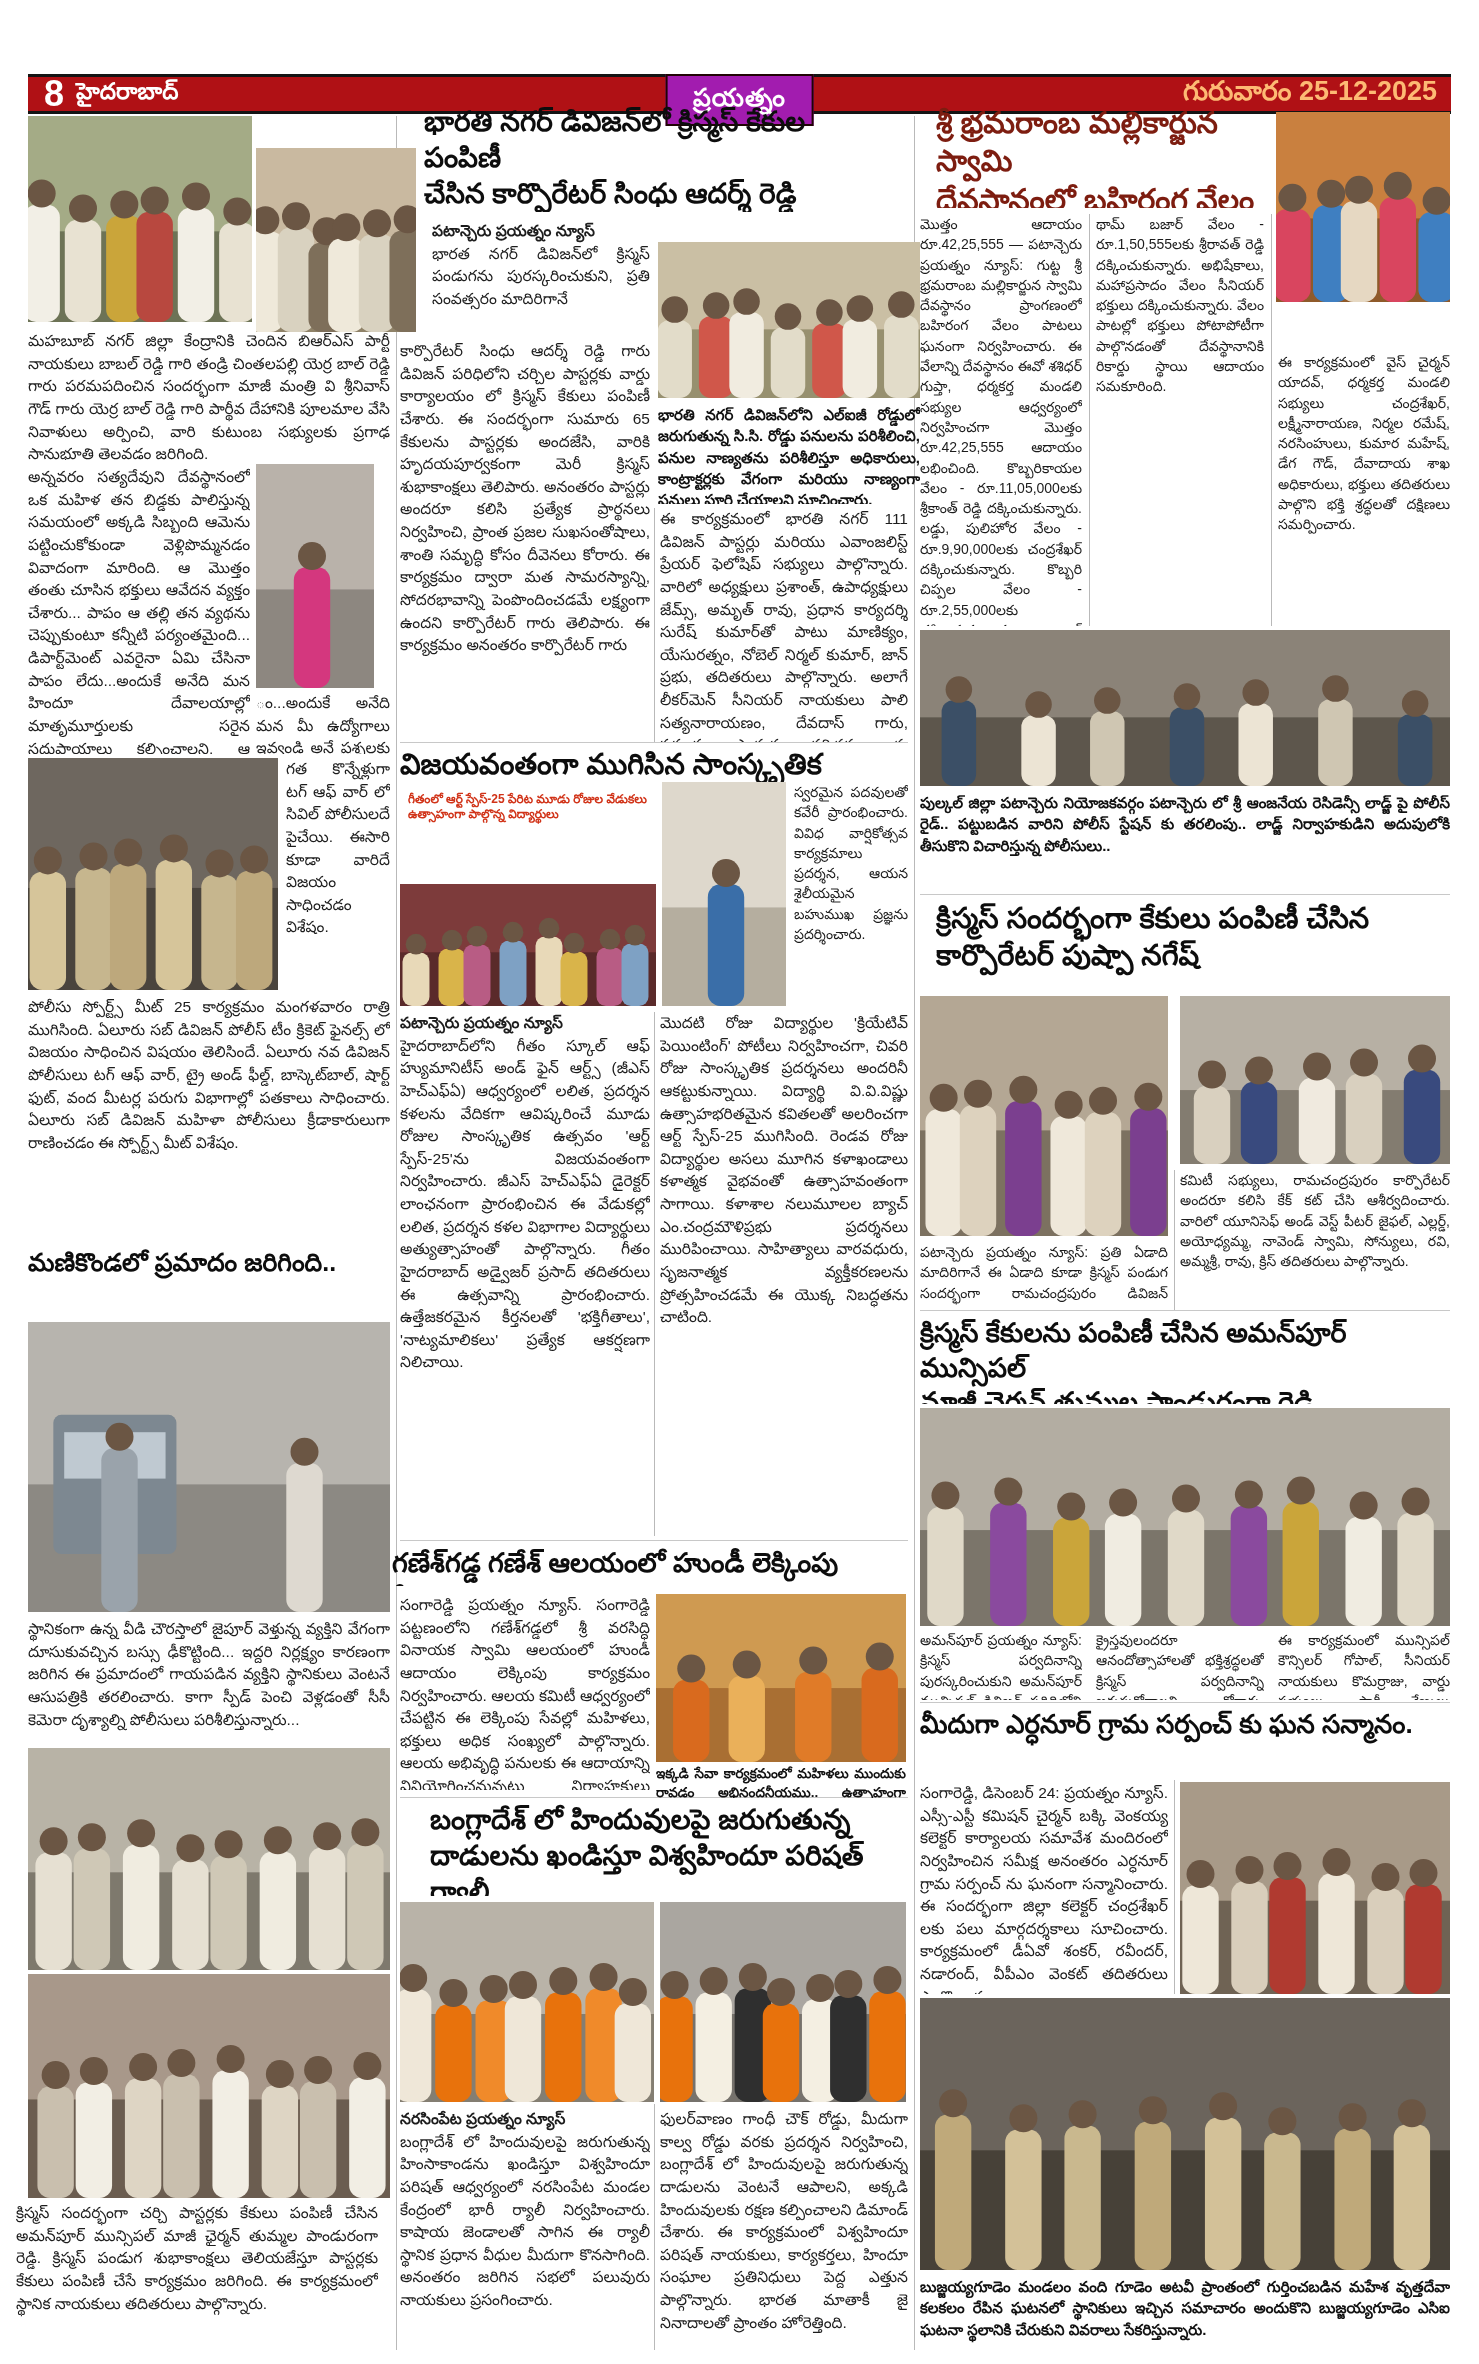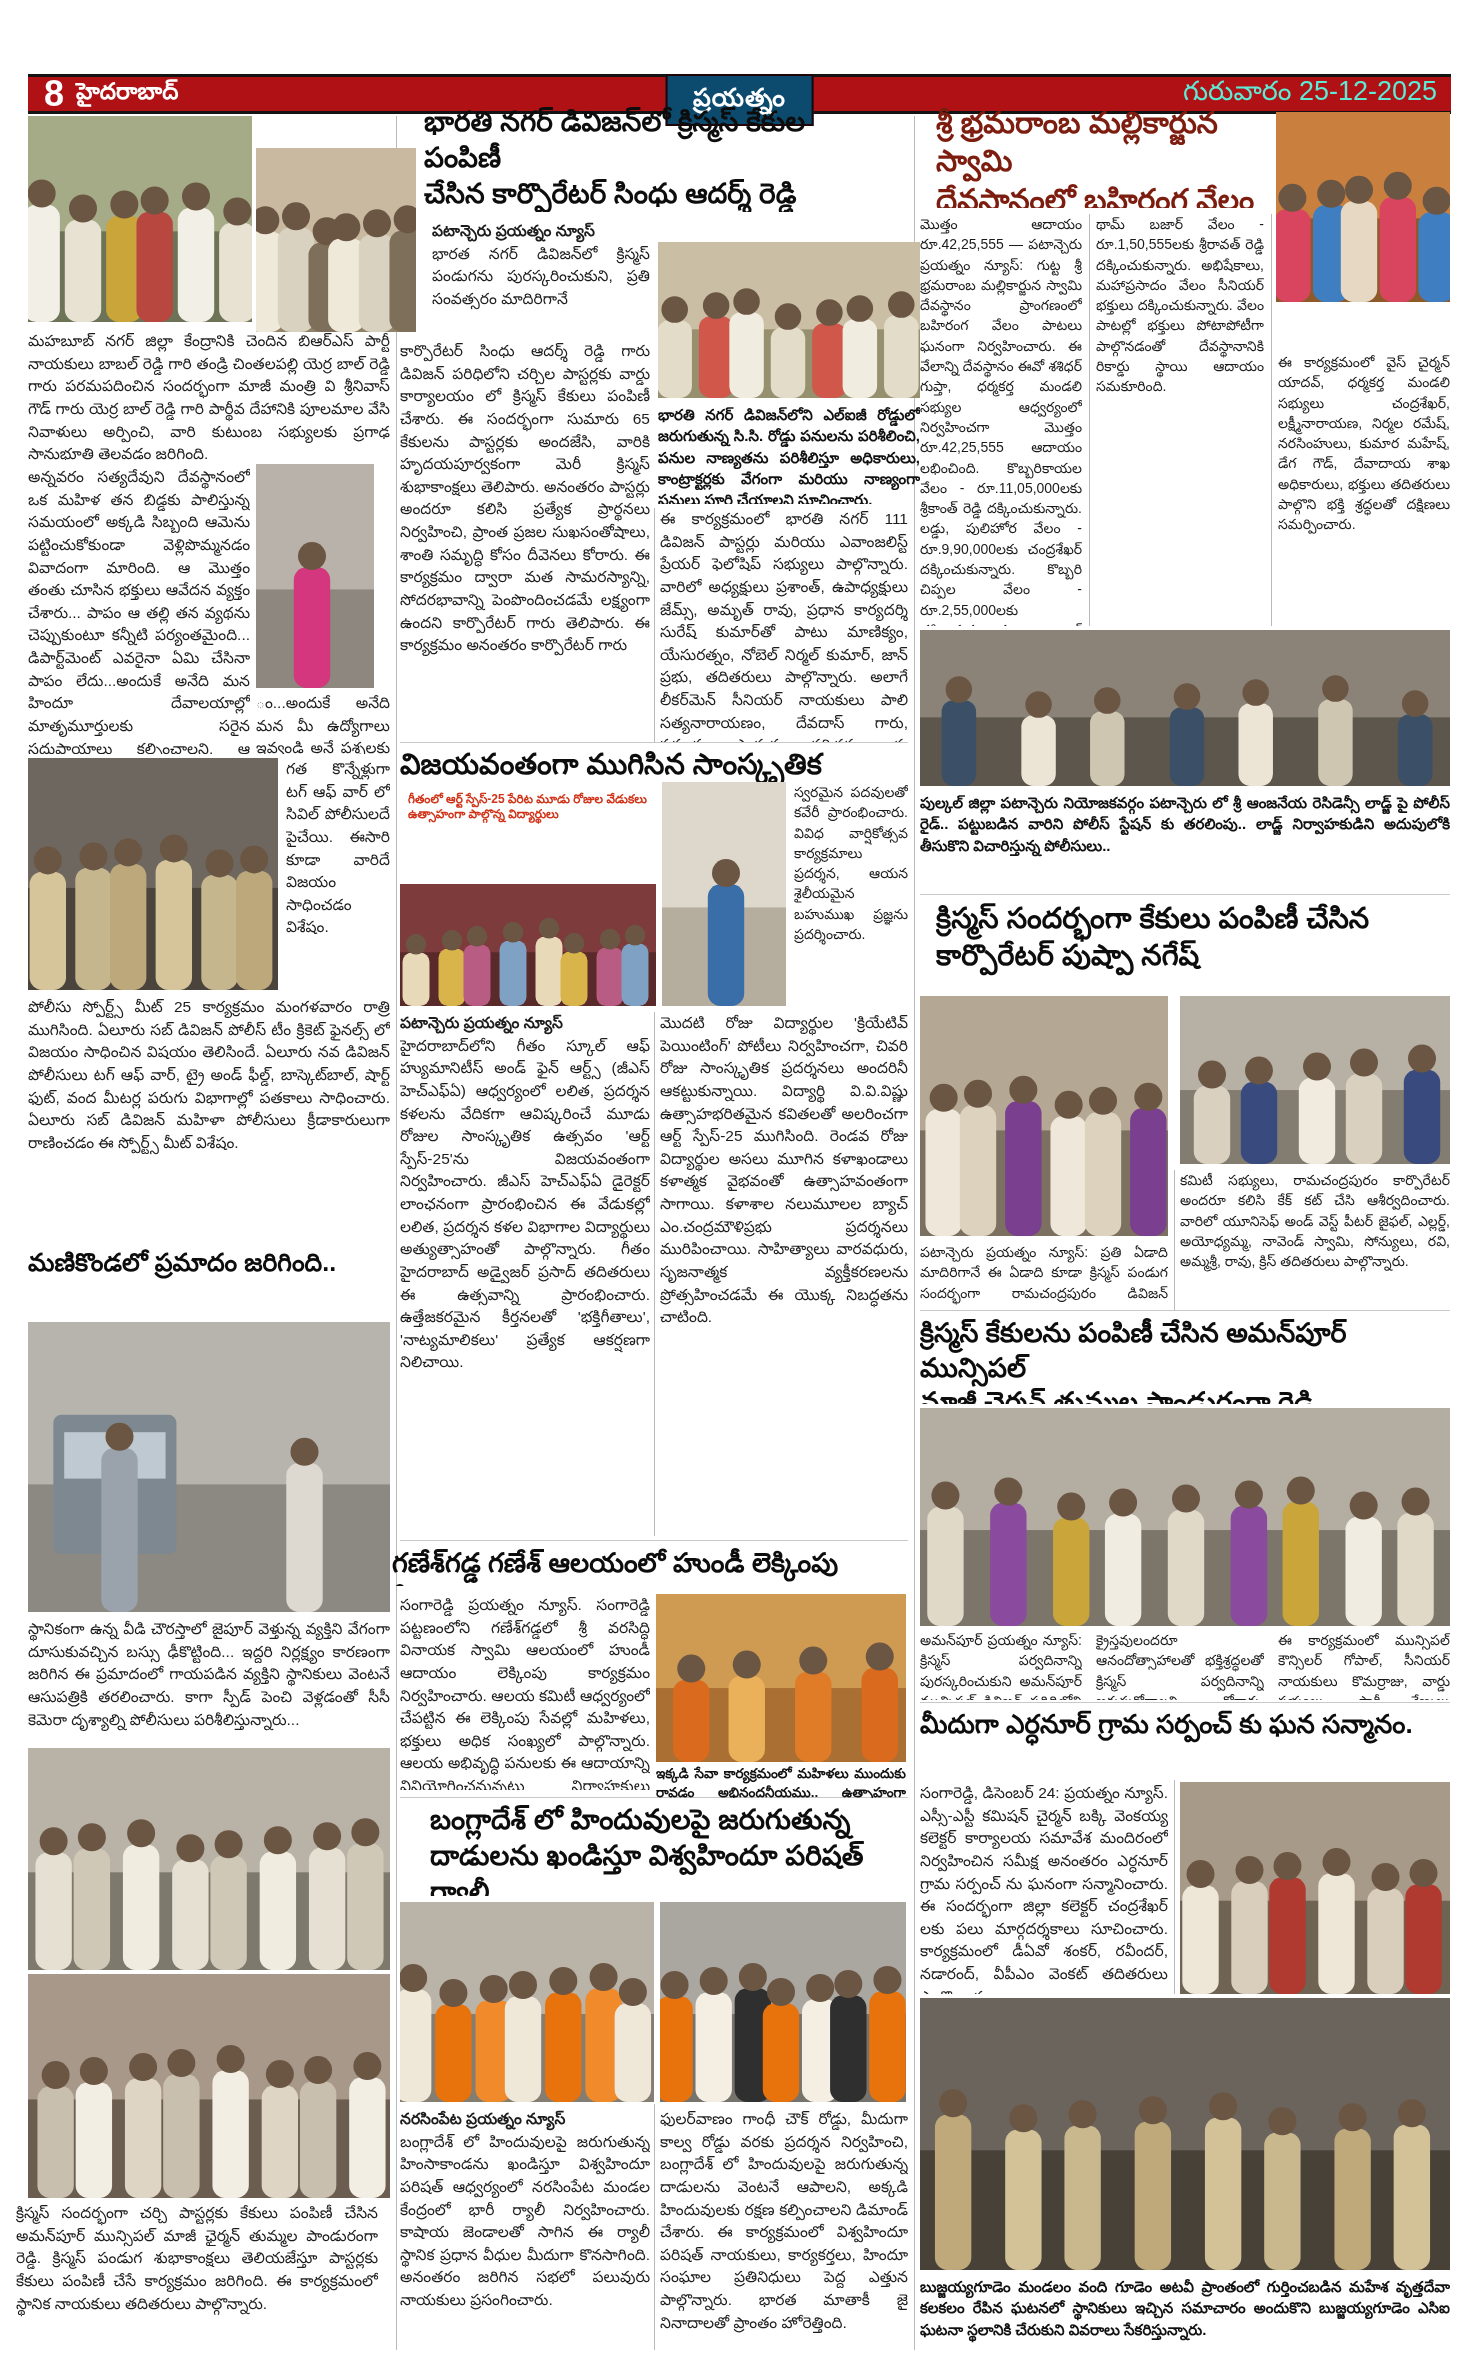--- a/index.html
+++ b/index.html
@@ -22,25 +22,25 @@
   
   .masthead-bar{
     left:28px;top:74px;width:1423px;height:40px;background:#b01115;
     border-top:3px solid #141414;border-bottom:3px solid #141414;
     display:flex;align-items:center;box-sizing:border-box;
   }
   .page-num{font-size:36px;font-weight:bold;color:#fff;margin-left:16px;line-height:1;}
   .city{font-size:23px;font-weight:bold;color:#fff;margin-left:12px;}
   .masthead-box{
     position:absolute;left:50%;transform:translateX(-50%);top:-3px;height:52px;
-    background:#0c4a6e;border:2px solid #200304;box-sizing:border-box;
+    background:#a21caf;border:2px solid #200304;box-sizing:border-box;
     padding:17px 26px;display:flex;align-items:center;
   }
   .masthead-title{font-size:25px;font-weight:bold;color:#fff;letter-spacing:1px;}
-  .date{font-size:27px;font-weight:normal;color:#5eead4;margin-left:auto;margin-right:14px;}
+  .date{font-size:27px;font-weight:bold;color:#fdba74;margin-left:auto;margin-right:14px;}
 </style>
 </head>
 <body>
 
 <div class="abs masthead-bar">
   <span class="page-num">8</span>
   <span class="city">హైదరాబాద్</span>
   <span class="masthead-box">
     <span class="masthead-title">ప్రయత్నం</span>
   </span>

